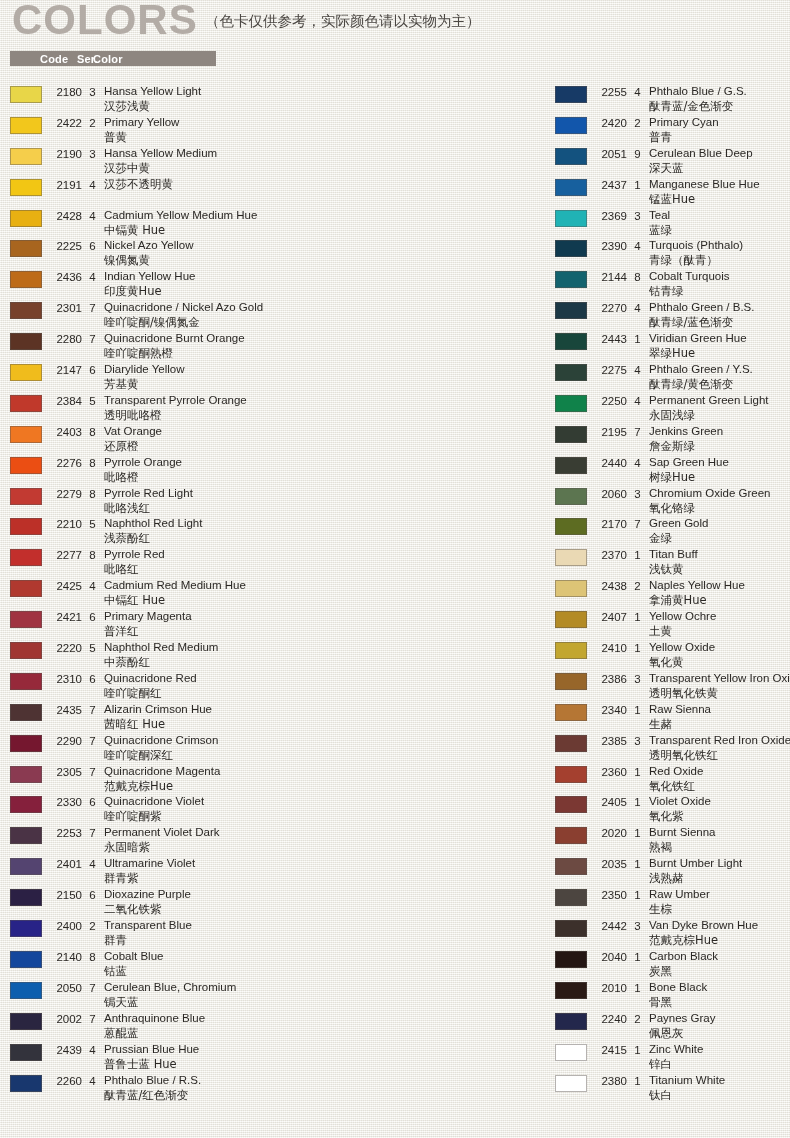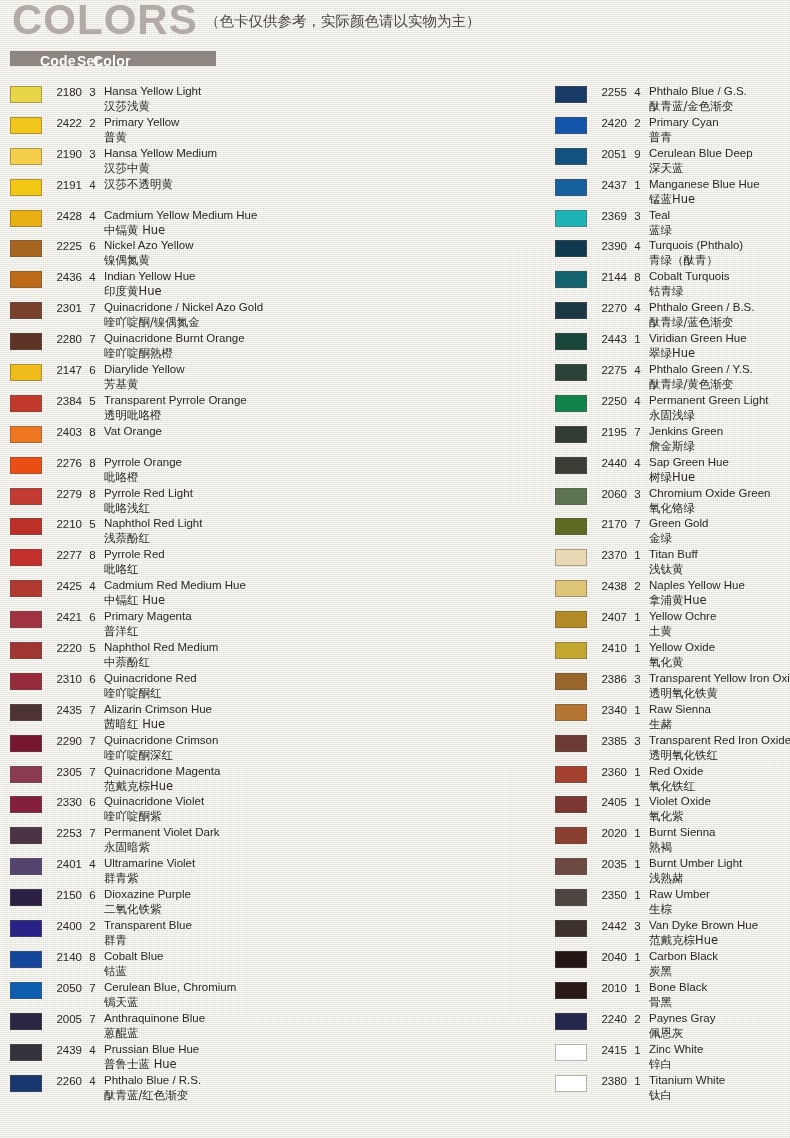--- a/index.html
+++ b/index.html
@@ -53,21 +53,21 @@
     position: absolute;
     left: 10px;
     top: 51px;
     width: 206px;
     height: 15px;
     background: #8e8680;
   }
   .legend-label {
     position: absolute;
     top: 2px;
-    font-size: 14px;
+    font-size: 11px;
     font-weight: bold;
     color: #ffffff;
     letter-spacing: 0.2px;
     font-family: "Liberation Sans", "DejaVu Sans", sans-serif;
   }
   #legend-code  { left: 30px; }
   #legend-ser   { left: 67px; }
   #legend-color { left: 83px; }
 
   
@@ -244,20 +244,21 @@
         <div class="name-en">Transparent Pyrrole Orange</div>
         <div class="name-zh">透明吡咯橙</div>
       </div>
     </div>
     <div class="swatch-row">
       <div class="swatch" style="background-color: rgb(239, 119, 34);"></div>
       <div class="code">2403</div>
       <div class="ser">8</div>
       <div class="names">
         <div class="name-en">Vat Orange</div>
+        <div class="name-zh">还原橙</div>
       </div>
     </div>
     <div class="swatch-row">
       <div class="swatch" style="background-color: rgb(235, 78, 19);"></div>
       <div class="code">2276</div>
       <div class="ser">8</div>
       <div class="names">
         <div class="name-en">Pyrrole Orange</div>
         <div class="name-zh">吡咯橙</div>
       </div>
@@ -410,21 +411,21 @@
       <div class="swatch" style="background-color: rgb(13, 94, 174);"></div>
       <div class="code">2050</div>
       <div class="ser">7</div>
       <div class="names">
         <div class="name-en">Cerulean Blue, Chromium</div>
         <div class="name-zh">锔天蓝</div>
       </div>
     </div>
     <div class="swatch-row">
       <div class="swatch" style="background-color: rgb(42, 37, 64);"></div>
-      <div class="code">2005</div>
+      <div class="code">2002</div>
       <div class="ser">7</div>
       <div class="names">
         <div class="name-en">Anthraquinone Blue</div>
         <div class="name-zh">蒽醌蓝</div>
       </div>
     </div>
     <div class="swatch-row">
       <div class="swatch" style="background-color: rgb(51, 51, 60);"></div>
       <div class="code">2439</div>
       <div class="ser">4</div>

